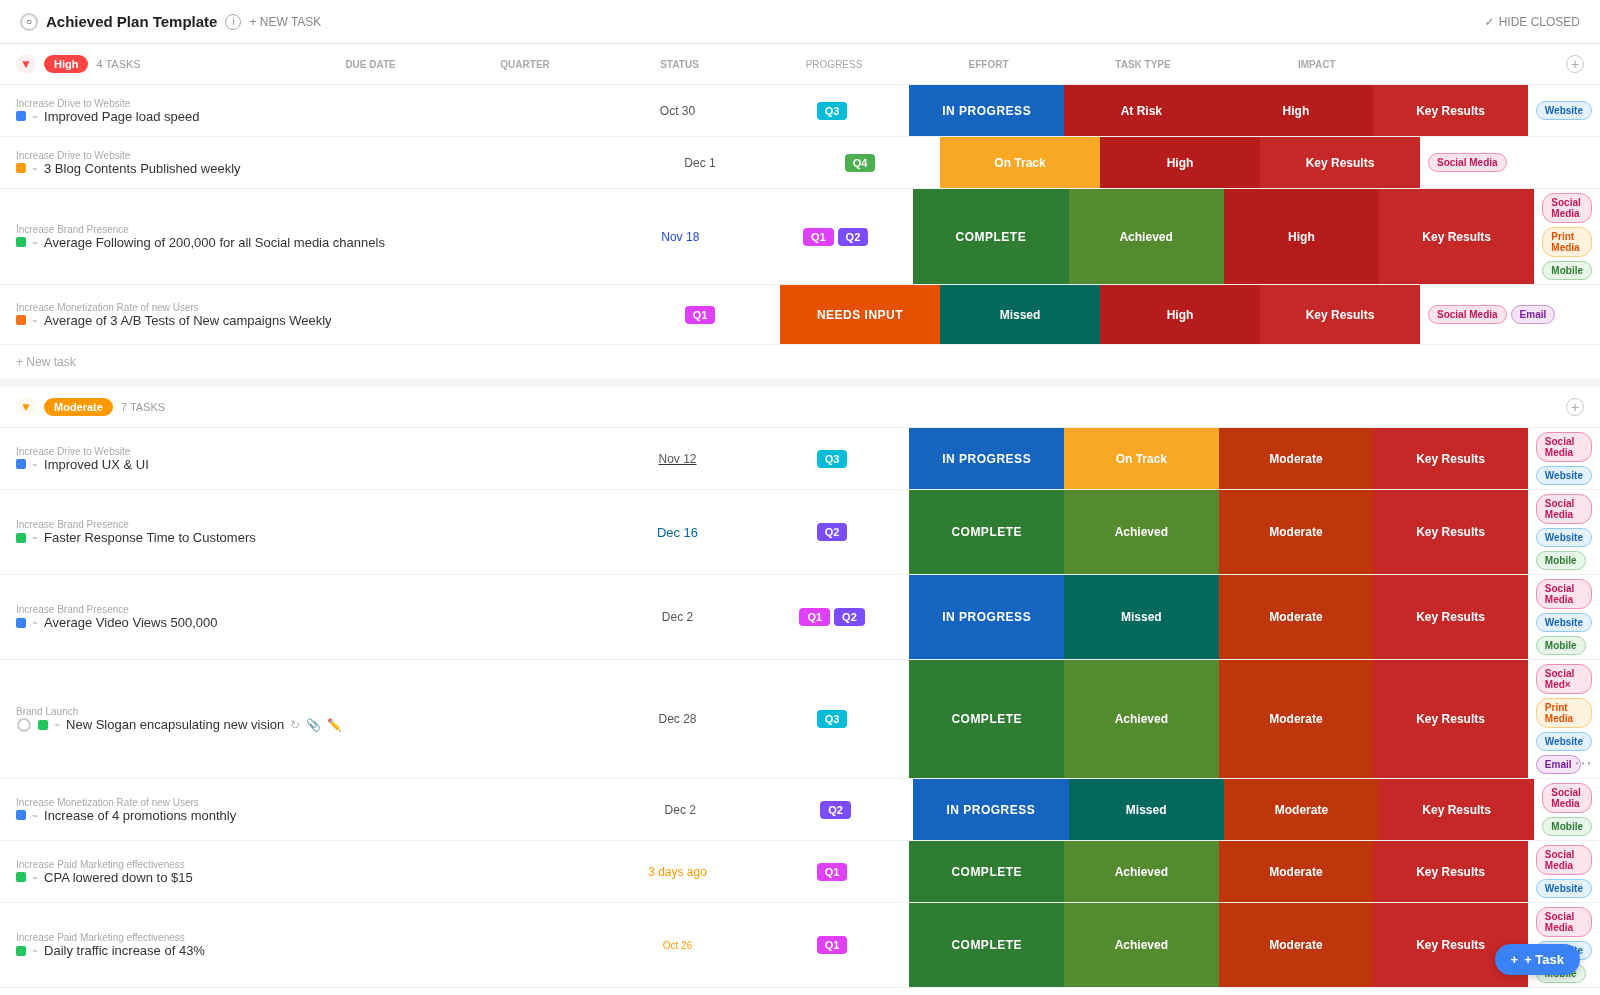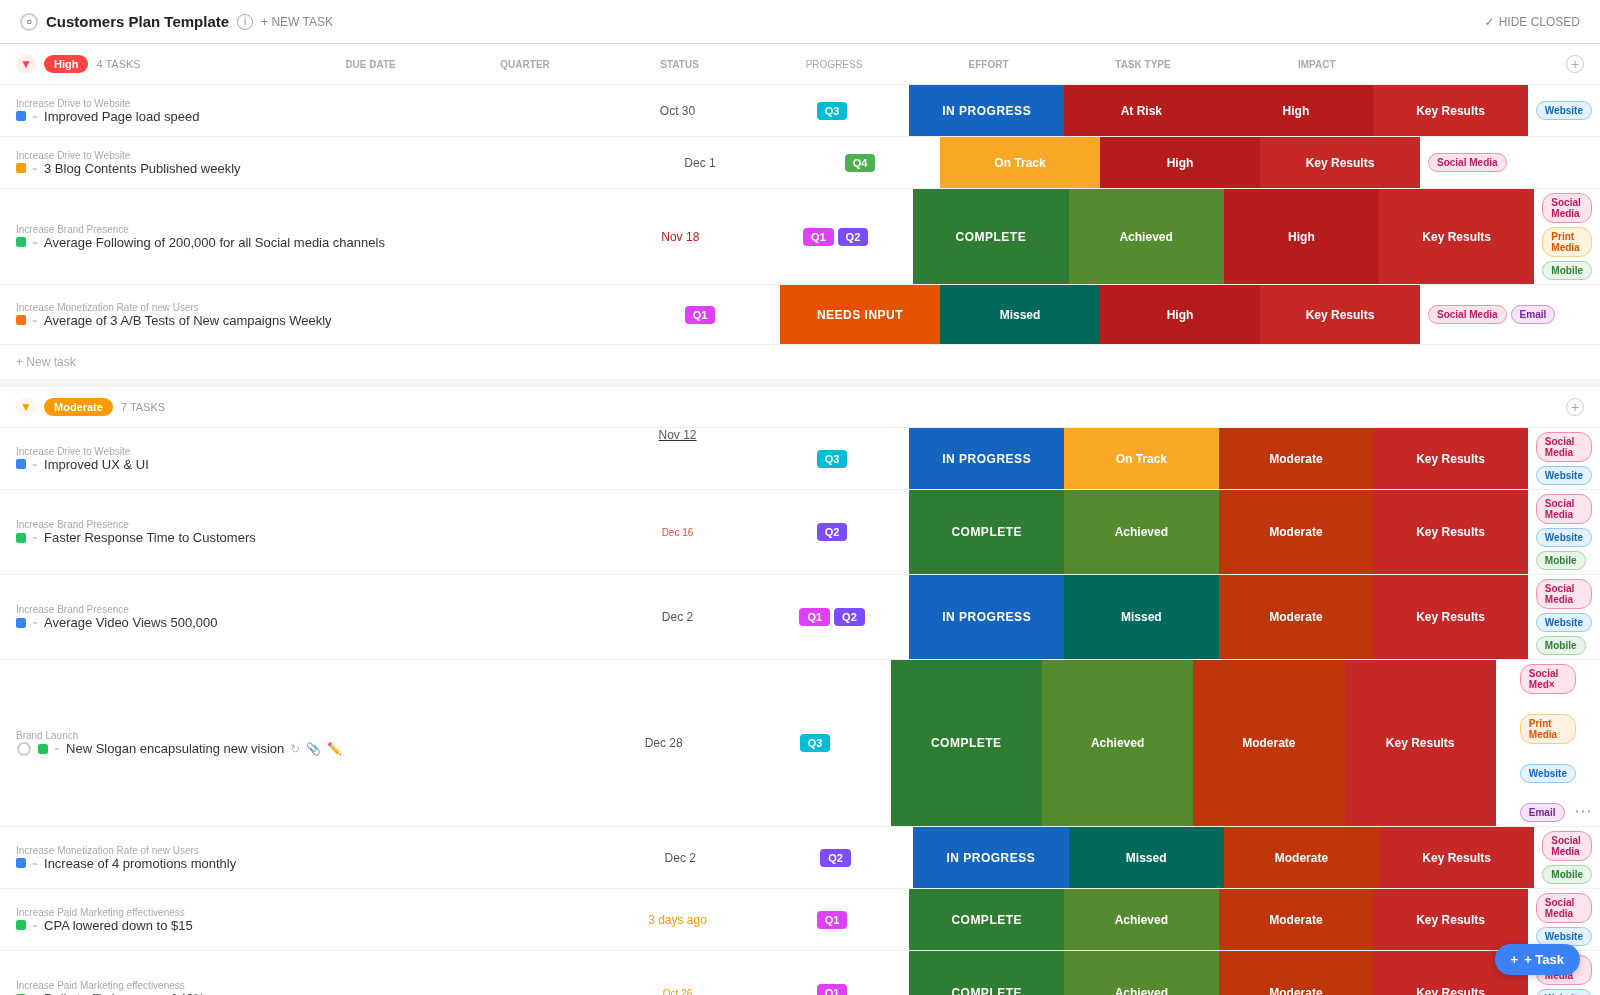--- a/index.html
+++ b/index.html
@@ -29,21 +29,21 @@
     .floating-btn { position: fixed; bottom: 20px; right: 20px; background: #3b82f6; color: #fff; padding: 8px 16px; border-radius: 20px; font-size: 13px; font-weight: 600; display: flex; align-items: center; gap: 6px; cursor: pointer; box-shadow: 0 2px 8px rgba(0,0,0,0.2); }
 
     .section-body { }
   </style>
 </head>
 <body>
 
 <div class="top-bar">
   <div class="top-bar-left">
     <div class="project-icon">○</div>
-    <span class="project-title">Customers Plan Template</span>
+    <span class="project-title">Achieved Plan Template</span>
     <div class="info-icon">i</div>
     <div class="new-task-btn">+ NEW TASK</div>
   </div>
   <div class="hide-closed-btn">
     <span>✓</span>
     <span>HIDE CLOSED</span>
   </div>
 </div>
 
 <div class="main-content">
@@ -131,21 +131,21 @@
       <div style="display:flex; border-bottom: 1px solid #f0f0f0; min-height:60px; align-items:stretch;">
         <div style="width:620px; display:flex; flex-direction:column; justify-content:center; padding: 8px 16px;">
           <div style="font-size:10px; color:#aaa;">Increase Brand Presence</div>
           <div style="display:flex; align-items:center; gap:6px;">
             <div style="width:10px;height:10px;border-radius:2px;background:#22c55e;flex-shrink:0;"></div>
             <span style="font-size:10px;color:#bbb;">⌁</span>
             <span style="font-size:13px;font-weight:500;">Average Following of 200,000 for all Social media channels</span>
           </div>
         </div>
         <div style="width:160px; display:flex; align-items:center; justify-content:center;">
-            <span style="font-size:12px;color:#b91c1c;">Nov 18</span>
+            <span style="font-size:12px;color:#1d4ed8;">Nov 18</span>
           </div>
         <div style="width:160px; display:flex; align-items:center; justify-content:center; gap:4px;">
           <span style="background:#e040fb;color:#fff;padding:3px 8px;border-radius:4px;font-size:11px;font-weight:600;">Q1</span>
           <span style="background:#7c4dff;color:#fff;padding:3px 8px;border-radius:4px;font-size:11px;font-weight:600;">Q2</span>
         </div>
         <div style="width:160px; background:#2e7d32; display:flex; align-items:center; justify-content:center;">
           <span style="font-size:12px;font-weight:700;color:#fff;letter-spacing:0.5px;">COMPLETE</span>
         </div>
         <div style="width:160px; background:#558b2f; display:flex; align-items:center; justify-content:center;">
           <span style="font-size:12px;font-weight:600;color:#fff;">Achieved</span>
@@ -208,21 +208,21 @@
 
       <div style="display:flex; border-bottom: 1px solid #f0f0f0; min-height:52px; align-items:stretch;">
         <div style="width:620px; display:flex; flex-direction:column; justify-content:center; padding: 8px 16px;">
           <div style="font-size:10px; color:#aaa;">Increase Drive to Website</div>
           <div style="display:flex; align-items:center; gap:6px;">
             <div style="width:10px;height:10px;border-radius:2px;background:#3b82f6;flex-shrink:0;"></div>
             <span style="font-size:10px;color:#bbb;">⌁</span>
             <span style="font-size:13px;font-weight:500;">Improved UX &amp; UI</span>
           </div>
         </div>
-        <div style="width:160px; display:flex; justify-content:center;text-decoration:underline;">
+        <div style="width:160px; display:flex; align-items:center; justify-content:center;text-decoration:underline;">
             <span style="font-size:12px;color:#555;">Nov 12</span>
           </div>
         <div style="width:160px; display:flex; align-items:center; justify-content:center; gap:4px;">
           <span style="background:#00bcd4;color:#fff;padding:3px 8px;border-radius:4px;font-size:11px;font-weight:600;">Q3</span>
         </div>
         <div style="width:160px; background:#1565c0; display:flex; align-items:center; justify-content:center;">
           <span style="font-size:12px;font-weight:700;color:#fff;letter-spacing:0.5px;">IN PROGRESS</span>
         </div>
         <div style="width:160px; background:#f9a825; display:flex; align-items:center; justify-content:center;">
           <span style="font-size:12px;font-weight:600;color:#fff;">On Track</span>
@@ -242,21 +242,21 @@
       <div style="display:flex; border-bottom: 1px solid #f0f0f0; min-height:60px; align-items:stretch;">
         <div style="width:620px; display:flex; flex-direction:column; justify-content:center; padding: 8px 16px;">
           <div style="font-size:10px; color:#aaa;">Increase Brand Presence</div>
           <div style="display:flex; align-items:center; gap:6px;">
             <div style="width:10px;height:10px;border-radius:2px;background:#22c55e;flex-shrink:0;"></div>
             <span style="font-size:10px;color:#bbb;">⌁</span>
             <span style="font-size:13px;font-weight:500;">Faster Response Time to Customers</span>
           </div>
         </div>
         <div style="width:160px; display:flex; align-items:center; justify-content:center;">
-            <span style="font-size:10px;color:#ef4444;">Dec 16</span>
+            <span style="font-size:13px;color:#0369a1;">Dec 16</span>
           </div>
         <div style="width:160px; display:flex; align-items:center; justify-content:center; gap:4px;">
           <span style="background:#7c4dff;color:#fff;padding:3px 8px;border-radius:4px;font-size:11px;font-weight:600;">Q2</span>
         </div>
         <div style="width:160px; background:#2e7d32; display:flex; align-items:center; justify-content:center;">
           <span style="font-size:12px;font-weight:700;color:#fff;letter-spacing:0.5px;">COMPLETE</span>
         </div>
         <div style="width:160px; background:#558b2f; display:flex; align-items:center; justify-content:center;">
           <span style="font-size:12px;font-weight:600;color:#fff;">Achieved</span>
         </div>
@@ -334,21 +334,21 @@
         </div>
         <div style="width:160px; background:#558b2f; display:flex; align-items:center; justify-content:center;">
           <span style="font-size:12px;font-weight:600;color:#fff;">Achieved</span>
         </div>
         <div style="width:160px; background:#bf360c; display:flex; align-items:center; justify-content:center;">
           <span style="font-size:12px;font-weight:600;color:#fff;">Moderate</span>
         </div>
         <div style="width:160px; background:#c62828; display:flex; align-items:center; justify-content:center;">
           <span style="font-size:12px;font-weight:600;color:#fff;">Key Results</span>
         </div>
-        <div style="flex:1; display:flex; align-items:flex-end; flex-wrap:wrap; gap:20px; padding:4px 24px; position:relative;">
+        <div style="flex:1; display:flex; align-items:flex-end; flex-wrap:wrap; gap:4px; padding:4px 8px; position:relative;">
           <span style="background:#fce4ec;color:#c2185b;border:1px solid #f48fb1;padding:3px 8px;border-radius:12px;font-size:10px;font-weight:600;">Social Med×</span>
           <span style="background:#fff3e0;color:#e65100;border:1px solid #ffcc80;padding:3px 8px;border-radius:12px;font-size:10px;font-weight:600;">Print Media</span>
           <span style="background:#e3f2fd;color:#1565c0;border:1px solid #90caf9;padding:3px 8px;border-radius:12px;font-size:10px;font-weight:600;">Website</span>
           <span style="background:#f3e5f5;color:#7b1fa2;border:1px solid #ce93d8;padding:3px 8px;border-radius:12px;font-size:10px;font-weight:600;">Email</span>
           <span style="position:absolute;right:8px;font-size:18px;color:#aaa;cursor:pointer;">⋯</span>
         </div>
       </div>
 
       <div style="display:flex; border-bottom: 1px solid #f0f0f0; min-height:52px; align-items:stretch;">
         <div style="width:620px; display:flex; flex-direction:column; justify-content:center; padding: 8px 16px;">

